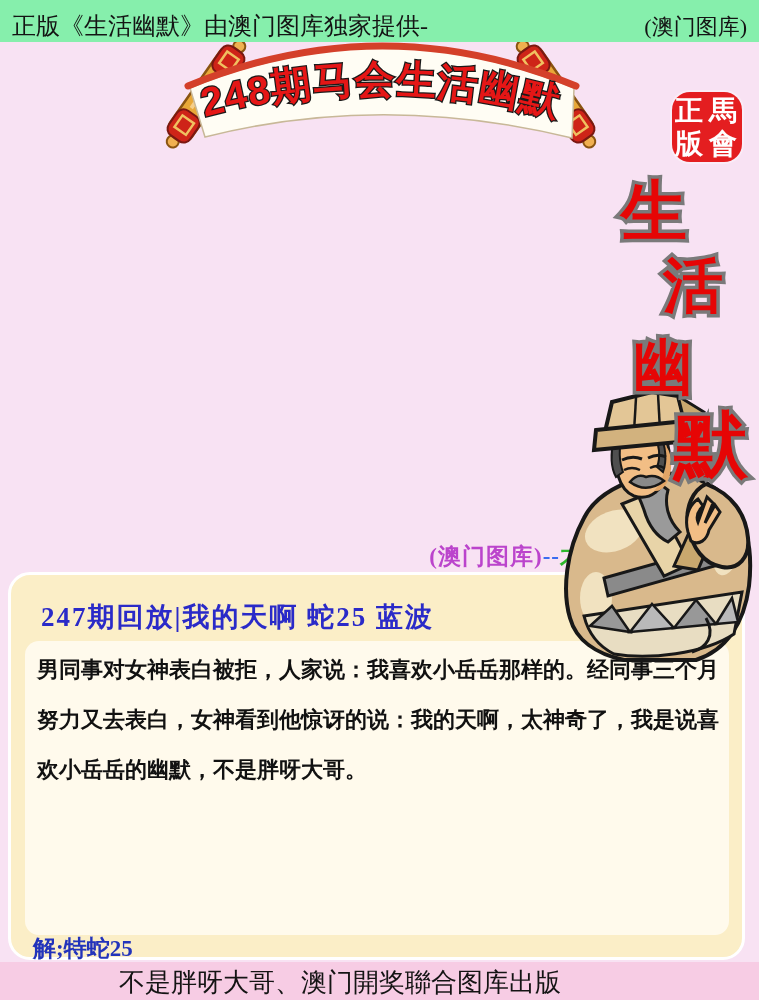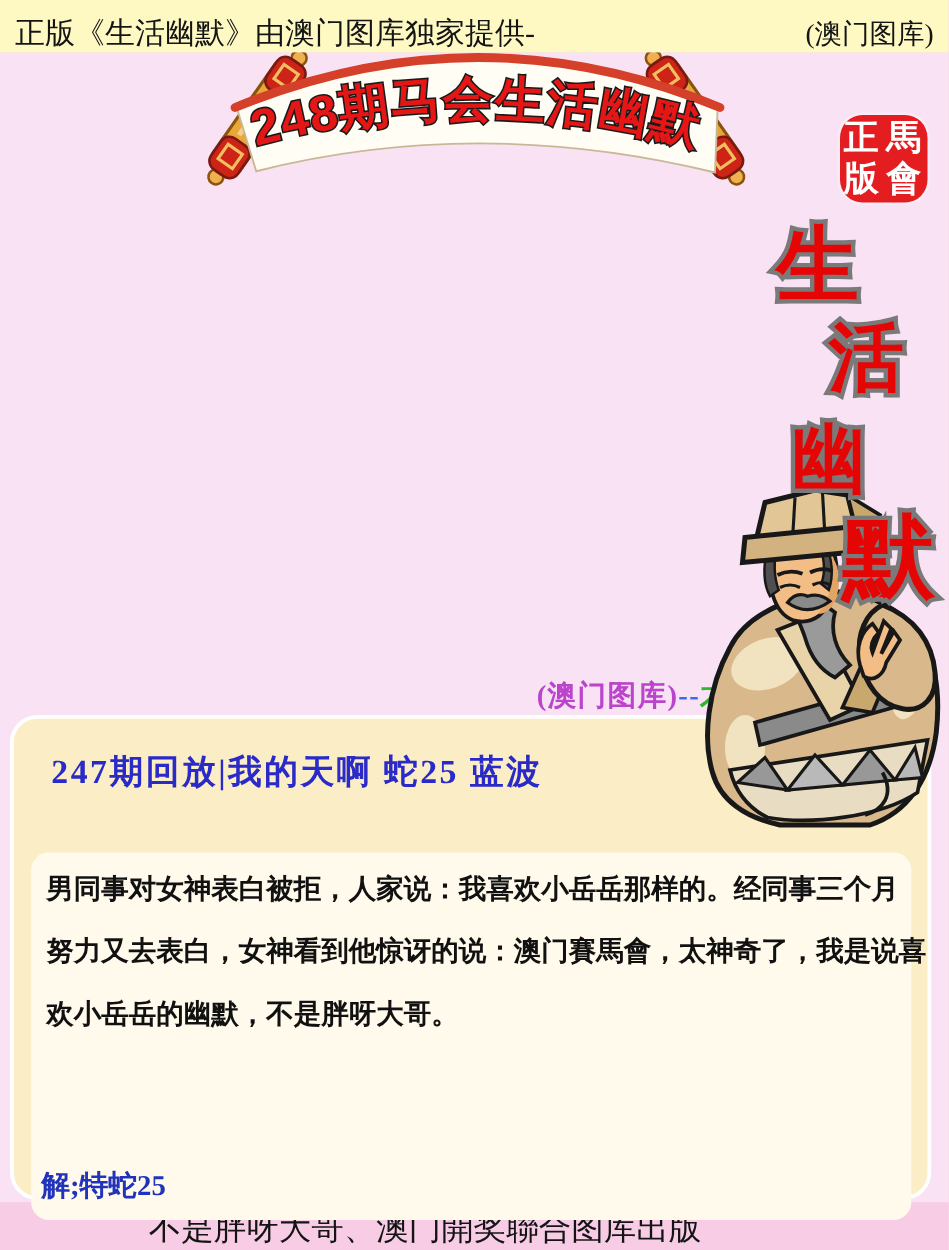--- a/index.html
+++ b/index.html
@@ -3,21 +3,21 @@
 <meta charset="utf-8">
 <style>
   html,body{margin:0;padding:0;}
   .page{
     position:relative;width:759px;height:1000px;overflow:hidden;
     background:#f7cce4;
     font-family:"Liberation Serif","DejaVu Serif",serif;
   }
   .main-tint{position:absolute;left:0;top:42px;width:759px;height:920px;background:#f8e2f3;}
   
-  .top-bar{position:absolute;left:0;top:0;width:759px;height:42px;background:#fef9c3;}
+  .top-bar{position:absolute;left:0;top:0;width:759px;height:42px;background:#86efac;}
   .top-bar .tleft{position:absolute;left:12px;top:10px;font-size:24px;color:#141414;letter-spacing:0px;white-space:nowrap;}
   .top-bar .tright{position:absolute;right:12px;top:12px;font-size:22px;color:#141414;white-space:nowrap;}
   
   .green-box{position:absolute;left:30px;top:42px;width:613px;height:495px;
     background:#cbeda1;border-radius:24px;z-index:1;}
   .green-inner{position:absolute;left:15px;top:40px;width:582px;height:441px;
     background:#eefbdf;border-radius:14px;}
   .joke-top{position:absolute;left:10px;top:0;width:600px;}
   .joke-top .jline{position:absolute;left:0;white-space:nowrap;
     font-family:"Liberation Sans","DejaVu Sans",sans-serif;font-weight:bold;
@@ -40,21 +40,21 @@
   
   .mascot-svg{position:absolute;left:556px;top:386px;width:204px;height:284px;z-index:5;}
   
   .middle-line{position:absolute;left:0;top:541px;width:752px;text-align:right;
     font-size:23px;font-weight:bold;letter-spacing:1px;white-space:nowrap;z-index:2;}
   
   .bottom-box{position:absolute;left:8px;top:572px;width:737px;height:388px;
     background:#fbeec7;border:3px solid #ffffff;box-sizing:border-box;border-radius:22px;z-index:1;}
   .bb-title{position:absolute;left:30px;top:24px;font-size:27px;font-weight:bold;color:#2a2ac8;
     letter-spacing:2px;white-space:nowrap;}
-  .bb-inner{position:absolute;left:14px;top:66px;width:704px;height:294px;background:#fffaec;border-radius:14px;margin-top:41px;}
+  .bb-inner{position:absolute;left:14px;top:66px;width:704px;height:294px;background:#fffaec;border-radius:14px;}
   .bb-inner .jline{position:absolute;left:12px;white-space:nowrap;
     font-family:"Liberation Sans","DejaVu Sans",sans-serif;font-weight:bold;font-size:22px;color:#111;}
   .bb-inner .l0{top:14px;}
   .bb-inner .l1{top:64px;}
   .bb-inner .l2{top:114px;}
   .bb-answer{position:absolute;left:22px;top:358px;font-size:23px;font-weight:bold;color:#2233bb;white-space:nowrap;}
   
   .footer{position:absolute;left:0;top:962px;width:759px;height:38px;background:#f7cce4;}
   .footer .ftext{position:absolute;left:0;top:3px;width:680px;text-align:center;
     font-size:26px;color:#141414;white-space:nowrap;}
@@ -169,21 +169,21 @@
   </svg>
 
   <div class="middle-line">
     <span style="color:#bb44cc">(澳门图库)</span><span style="color:#3a6cf0">--</span><span style="color:#2cb82c">才</span><span style="color:#2cb88c">是</span><span style="color:#3cb43c">正</span><span style="color:#7faf30">版</span><span style="color:#a04028">马</span><span style="color:#e858b8">会</span><span style="color:#d83028">图</span><span style="color:#c04028">库</span>
   </div>
 
   <div class="bottom-box">
     <div class="bb-title">247期回放|我的天啊 蛇25 蓝波</div>
     <div class="bb-inner">
       <div class="jline l0">男同事对女神表白被拒，人家说：我喜欢小岳岳那样的。经同事三个月</div>
-      <div class="jline l1">努力又去表白，女神看到他惊讶的说：澳门賽馬會，太神奇了，我是说喜</div>
+      <div class="jline l1">努力又去表白，女神看到他惊讶的说：我的天啊，太神奇了，我是说喜</div>
       <div class="jline l2">欢小岳岳的幽默，不是胖呀大哥。</div>
     </div>
     <div class="bb-answer">解;特蛇25</div>
   </div>
 
   <div class="footer">
     <div class="ftext">不是胖呀大哥、澳门開奖聯合图库出版</div>
   </div>
 </div>
 

